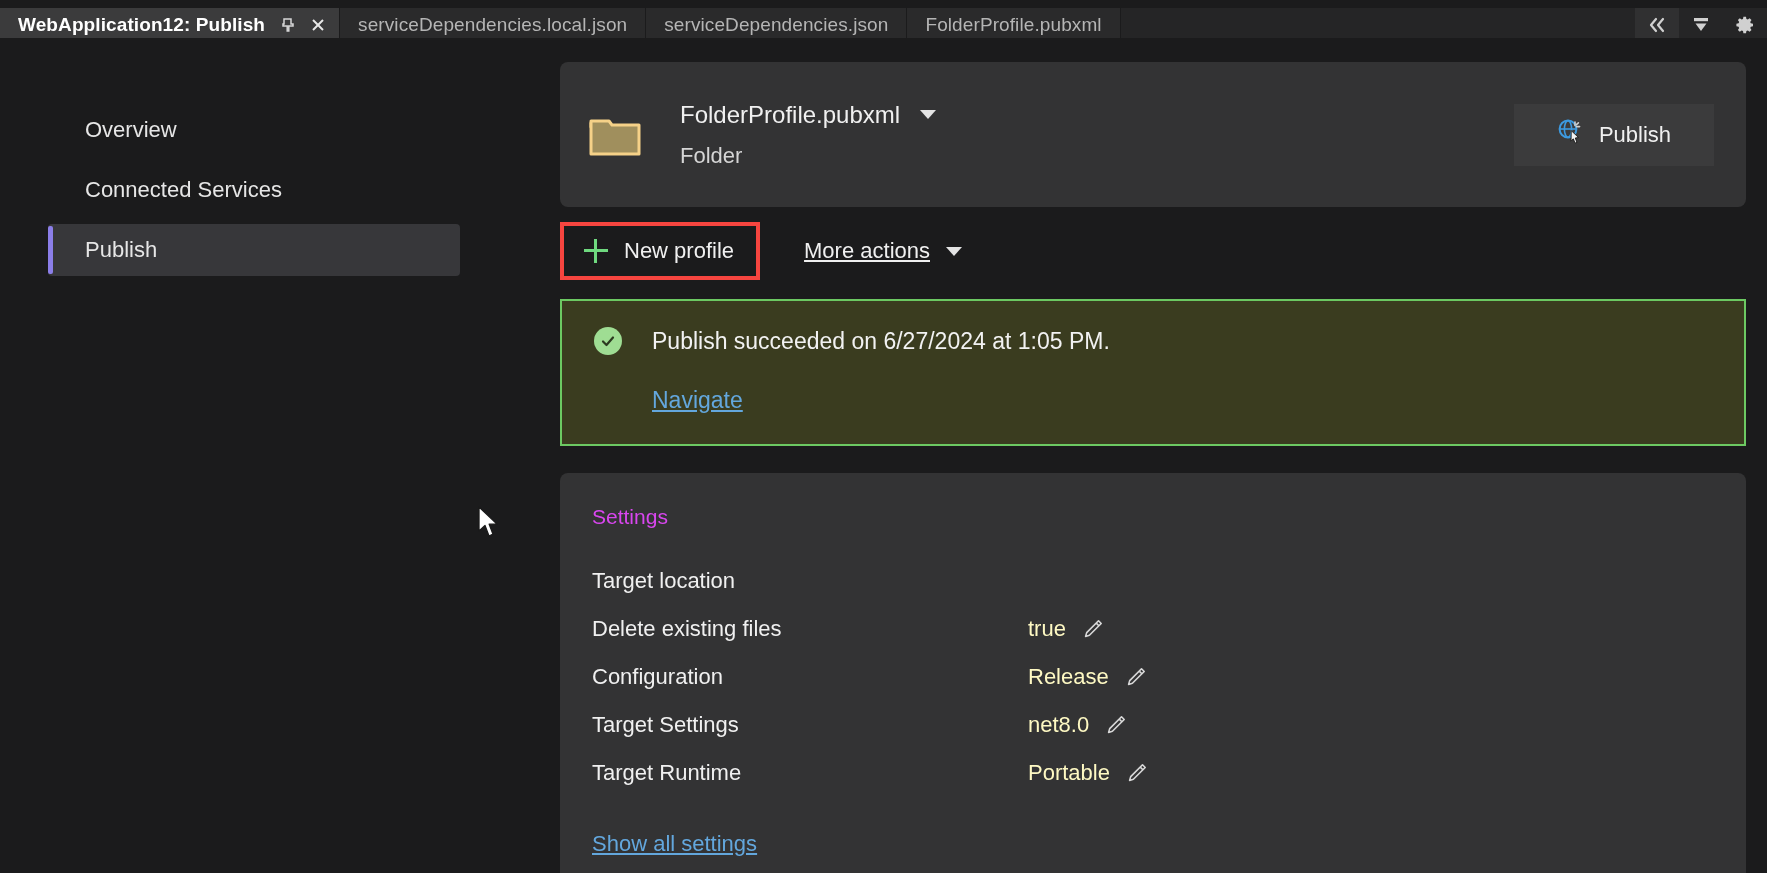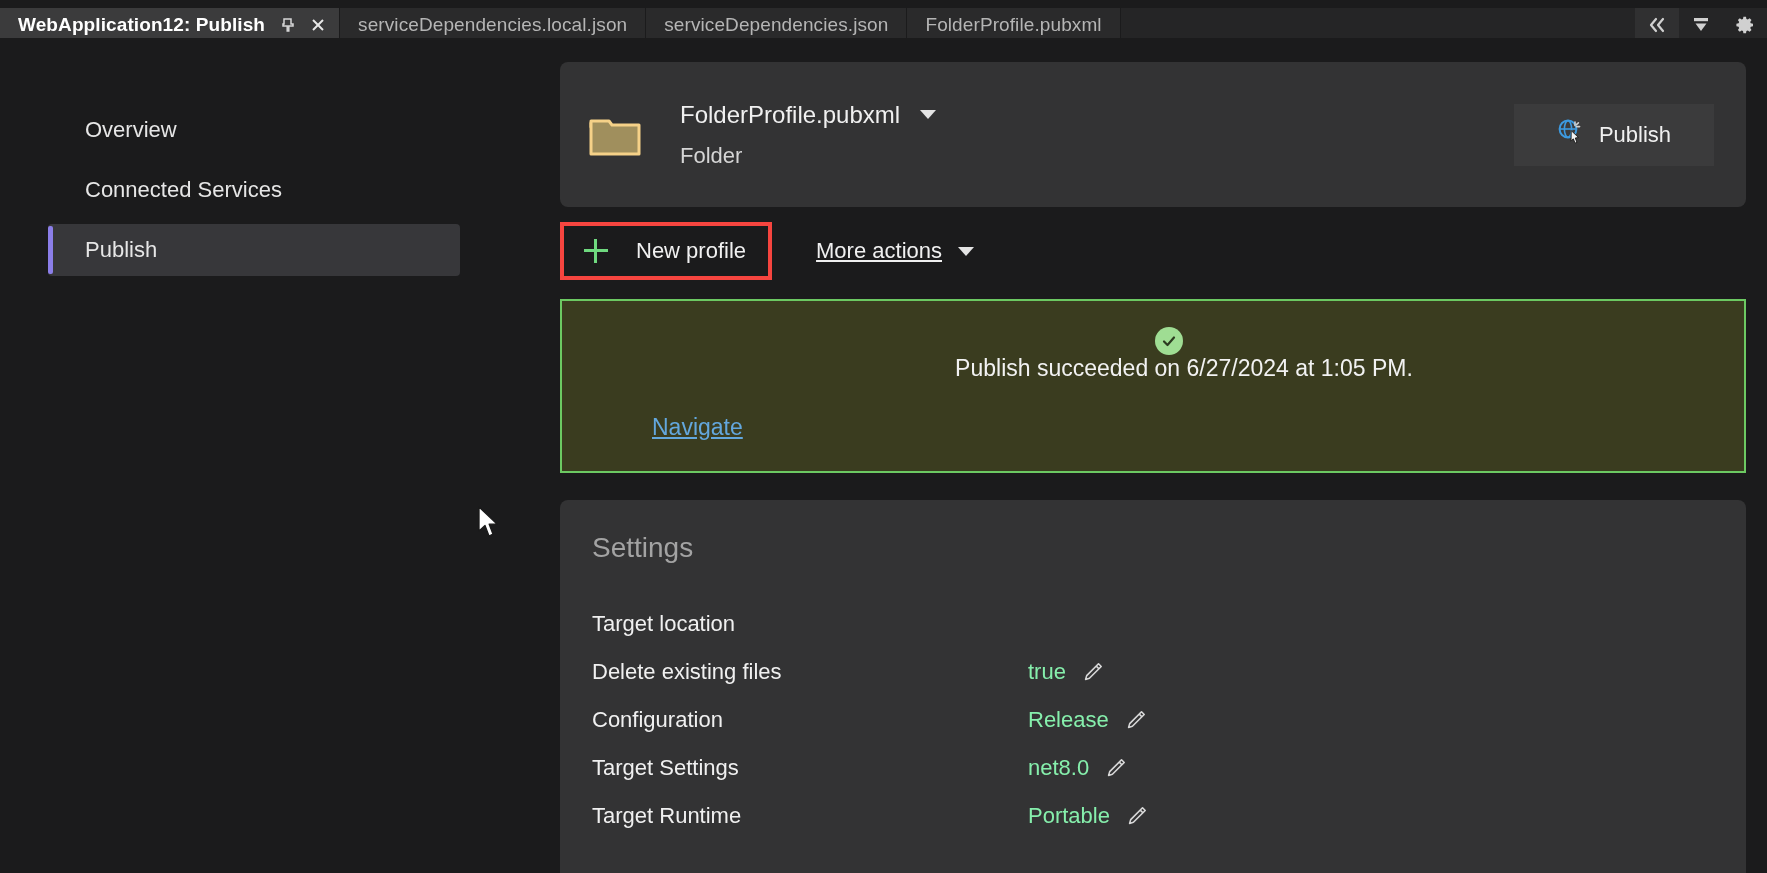--- a/index.html
+++ b/index.html
@@ -161,21 +161,21 @@
   
   .actions-row {
     display: flex;
     align-items: center;
     margin-top: 12px;
     height: 64px;
   }
   .new-profile-btn {
     display: flex;
     align-items: center;
-    gap: 28px;
+    gap: 16px;
     height: 58px;
     padding: 0 22px 0 20px;
     border: 4px solid #f6453f;
     font-size: 22px;
     color: #f0f0f0;
     background: #1b1b1c;
   }
   .plus-icon {
     position: relative;
     width: 24px; height: 24px;
@@ -208,21 +208,20 @@
   
   .success-banner {
     margin-top: 16px;
     background: #3a3c1f;
     border: 2px solid #6cc962;
     padding: 26px 0 30px 32px;
   }
   .success-line {
     display: flex;
     align-items: center;
-    flex-direction: column;
   }
   .check-circle {
     width: 28px; height: 28px;
     border-radius: 50%;
     background: #9fdd93;
     flex: none;
     display: flex;
     align-items: center;
     justify-content: center;
   }
@@ -241,39 +240,39 @@
 
   
   .settings-card {
     margin-top: 27px;
     background: #333334;
     border-radius: 8px;
     padding: 32px 0 40px 32px;
     height: 427px;
   }
   .settings-title {
-    font-size: 28px;
-    color: #a3a3a3;
-    margin-bottom: 36px;
+    font-size: 21px;
+    color: #d946ef;
+    margin-bottom: 28px;
   }
   .settings-row {
     display: flex;
     align-items: center;
     height: 48px;
     gap: 36px;
   }
   .settings-label {
     width: 400px;
     font-size: 22px;
     color: #f0f0f0;
     flex: none;
   }
   .settings-value {
     font-size: 22px;
-    color: #86efac;
+    color: #fef9c3;
     display: flex;
     align-items: center;
     gap: 16px;
   }
   .settings-value.link { color: #63a7dd; }
   .pencil-icon { width: 22px; height: 22px; flex: none; }
   .copy-icon { width: 24px; height: 24px; flex: none; margin-left: 8px;}
   .show-all {
     margin-top: 34px;
     font-size: 22px;

